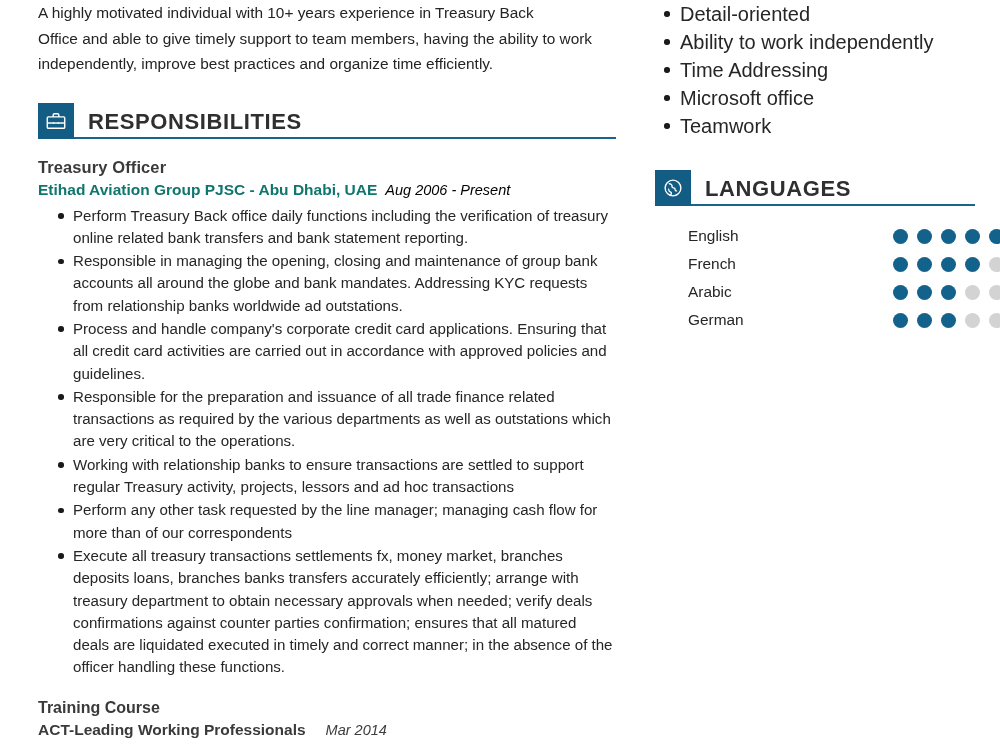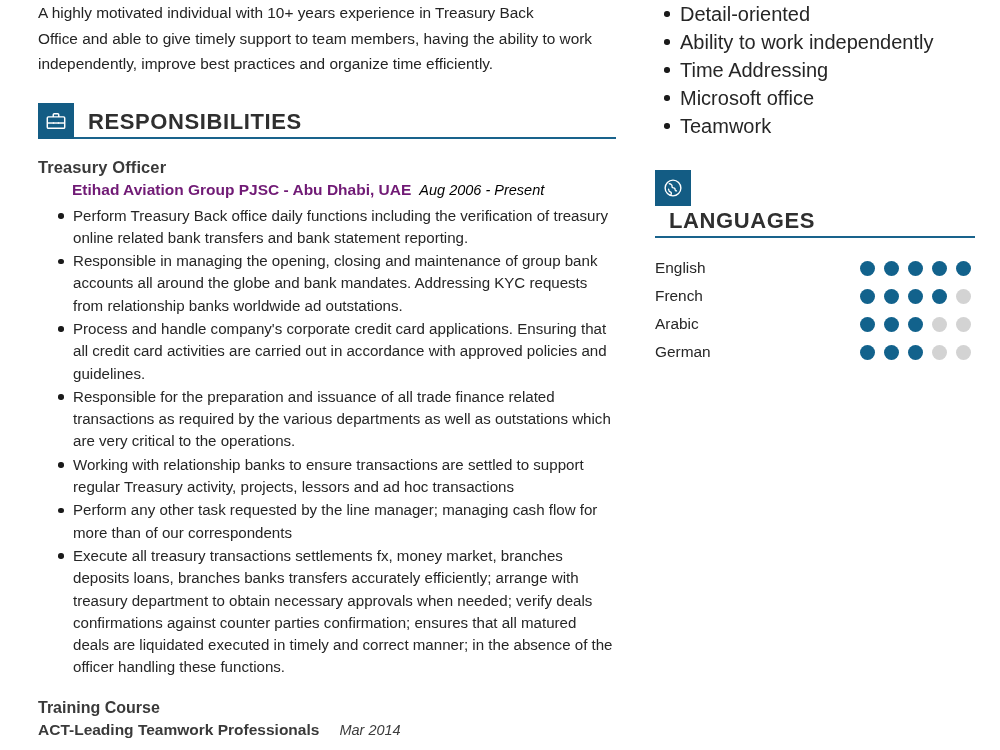--- a/index.html
+++ b/index.html
@@ -96,22 +96,21 @@
     line-height: 21px;
     letter-spacing: 0.1px;
   }
   .job-meta {
     line-height: 22px;
     margin-top: 1px;
   }
   .job-company {
     font-size: 15.5px;
     font-weight: bold;
-    color: #701a75;
-    margin-left: 34px;
+    color: #0f766e;
   }
   .job-date {
     font-size: 14.5px;
     font-style: italic;
     color: #000000;
     margin-left: 8px;
   }
 
   
   ul.bullets {
@@ -187,21 +186,21 @@
     height: 5.5px;
     border-radius: 50%;
     background: #1a1a1a;
   }
   .side-clip-first {
     margin-top: -20px;
   }
 
   
   .lang-section { margin-top: 30px; }
-  .lang-list { margin-top: 16px; }
+  .lang-list { margin-top: 16px; margin-left: 33px; }
   .lang-row {
     display: flex;
     align-items: center;
     height: 28px;
   }
   .lang-name {
     font-size: 15.4px;
     color: #262626;
     flex: 0 0 205px;
   }
@@ -257,38 +256,38 @@
         <li>Responsible for the preparation and issuance of all trade finance related transactions as required by the various departments as well as outstations which are very critical to the operations.</li>
         <li>Working with relationship banks to ensure transactions are settled to support regular Treasury activity, projects, lessors and ad hoc transactions</li>
         <li>Perform any other task requested by the line manager; managing cash flow for more than of our correspondents</li>
         <li>Execute all treasury transactions settlements fx, money market, branches deposits loans, branches banks transfers accurately efficiently; arrange with treasury department to obtain necessary approvals when needed; verify deals confirmations against counter parties confirmation; ensures that all matured deals are liquidated executed in timely and correct manner; in the absence of the officer handling these functions.</li>
       </ul>
     </div>
 
     <div class="training">
       <div class="training-label">Training Course</div>
       <div class="training-row">
-        <span class="training-name">ACT-Leading Teamwork Professionals</span><span class="training-date">Mar 2014</span>
+        <span class="training-name">ACT-Leading Working Professionals</span><span class="training-date">Mar 2014</span>
       </div>
     </div>
 
   </div>
 
   <div class="col-side">
 
     <ul class="side-bullets side-clip-first">
       <li>Detail-oriented</li>
       <li>Ability to work independently</li>
       <li>Time Addressing</li>
       <li>Microsoft office</li>
       <li>Teamwork</li>
     </ul>
 
     <div class="lang-section">
-      <div class="section-head" style="margin-top:0;flex-direction:column;">
+      <div class="section-head" style="margin-top:0;">
         <div class="section-icon">
           <svg width="22" height="22" viewBox="0 0 24 24" fill="none" stroke="#ffffff" stroke-width="1.5">
             <circle cx="12" cy="12" r="8.6"></circle>
             <path d="M7.4 7.6c1.4-.5 2.6.3 3.3 1.2.7.9-.2 1.9.6 2.6.8.7 2 .2 2.6 1 .6.8.1 2.1.9 2.6.5.3 1.1.2 1.6 0"></path>
             <path d="M9.6 19.8c.2-1 .9-1.6.5-2.6-.4-1-1.6-1-2.2-1.9-.5-.8-.3-1.9-1.2-2.4"></path>
           </svg>
         </div>
         <div class="section-title-wrap">
           <div class="section-title">LANGUAGES</div>
           <div class="section-rule"></div>

